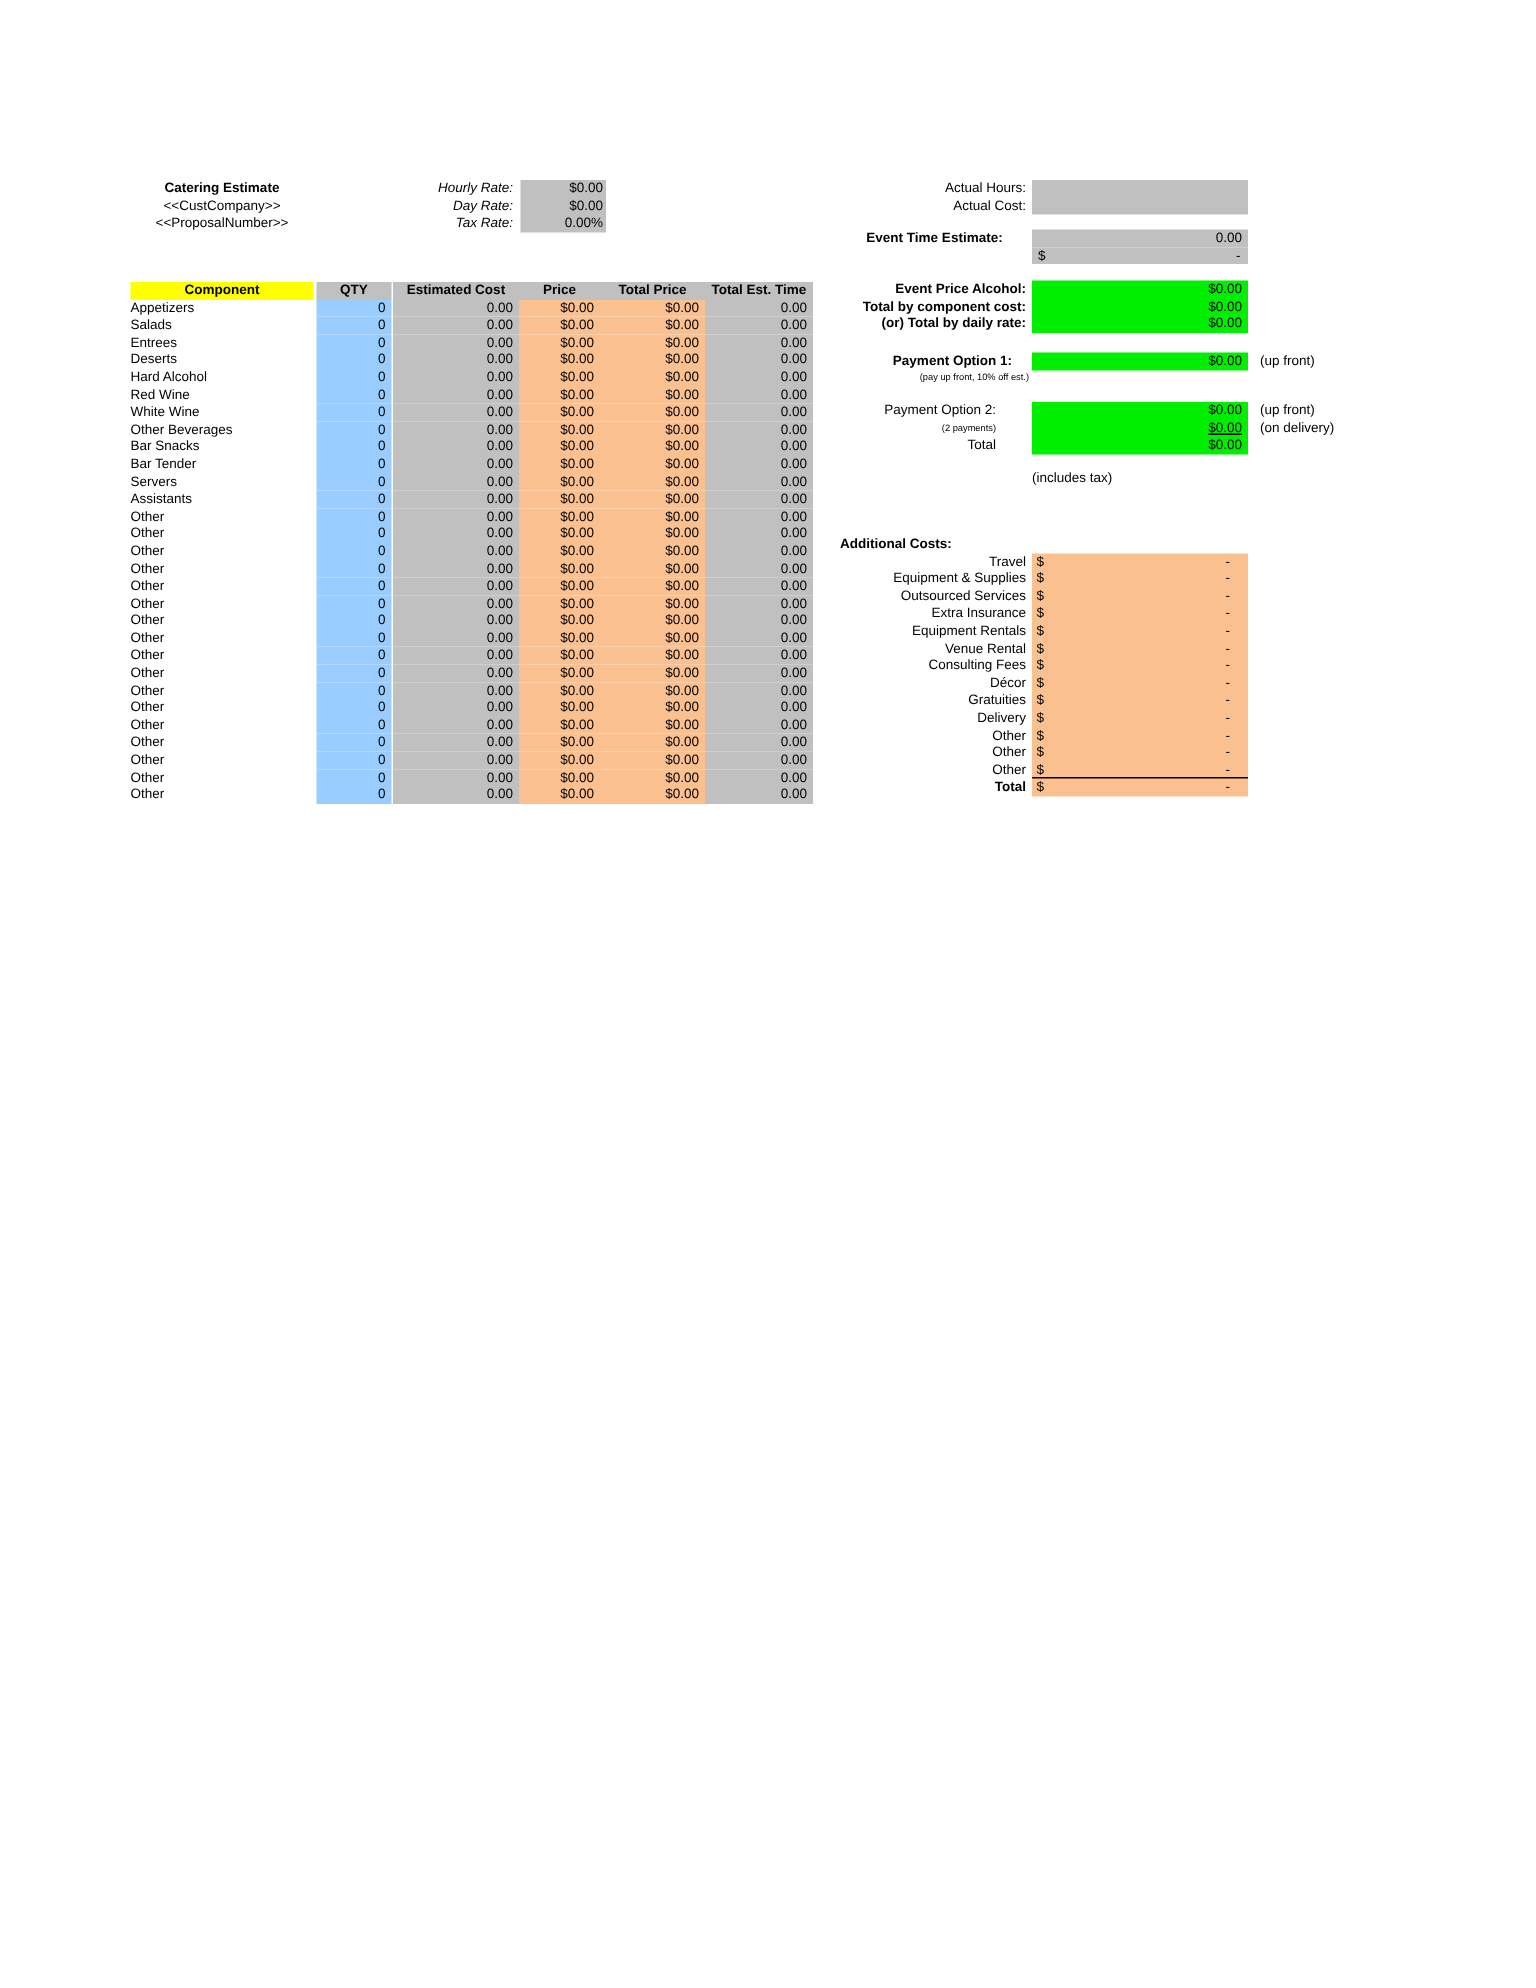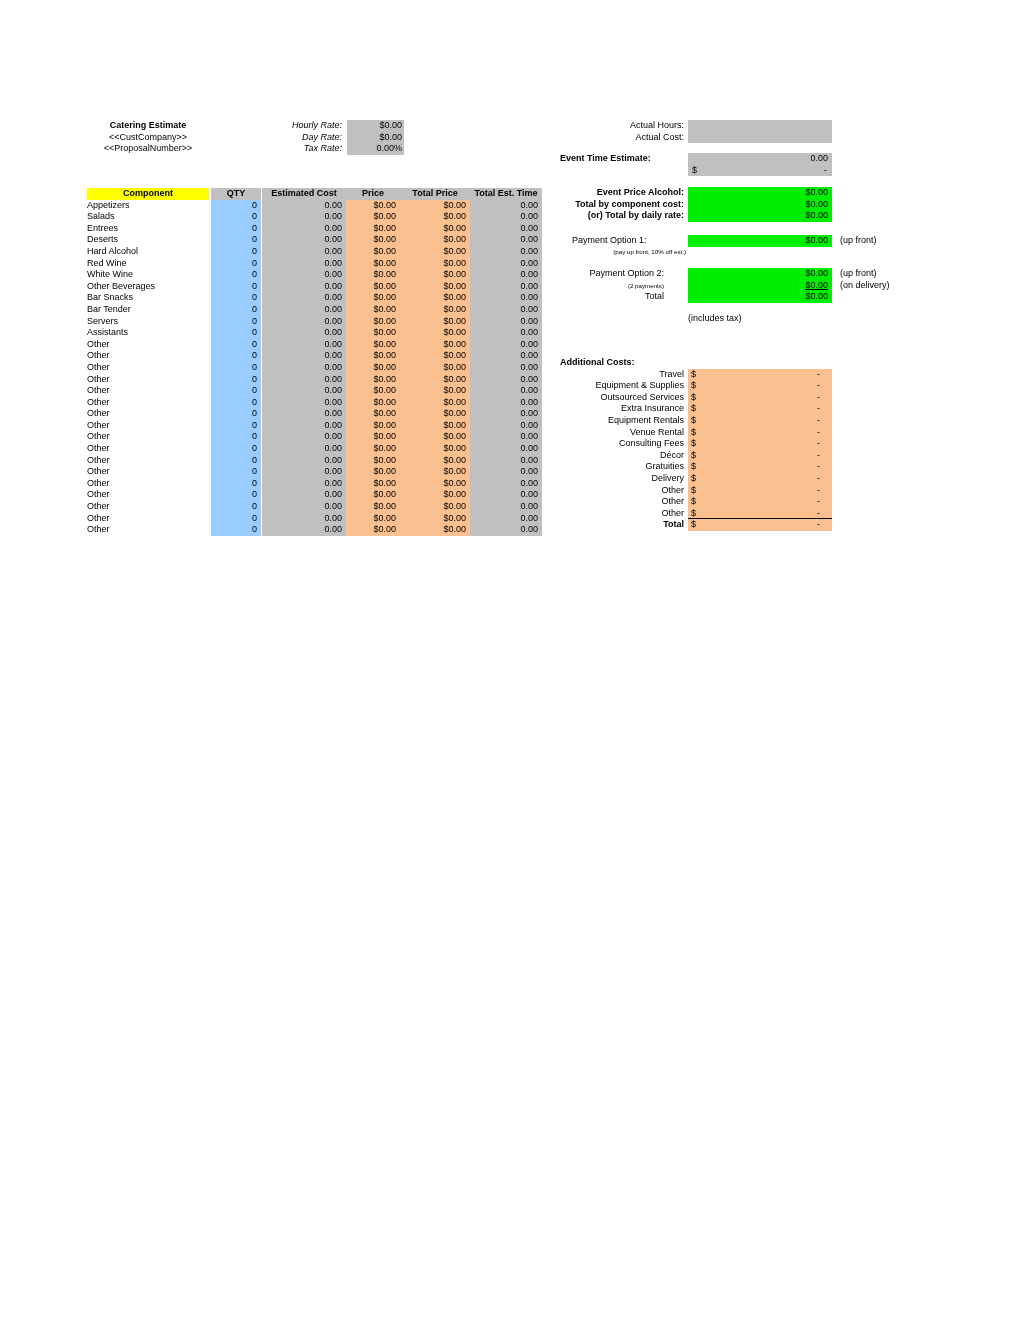--- a/index.html
+++ b/index.html
@@ -43,35 +43,35 @@
   #rates-values { left: 347px; top: 120px; width: 57px; }
   #rates-values div { line-height: 11.6px; text-align: right; padding-right: 2px; }
 
   
   #actual-labels { left: 560px; top: 120px; width: 126px; }
   #actual-labels div { line-height: 11.6px; text-align: right; padding-right: 2px; }
   #actual-values { left: 688px; top: 120px; width: 144px; height: 23.2px; }
 
   
   #event-time-label { left: 560px; top: 153px; width: 126px; line-height: 11.6px;
-      text-align: left; padding-right: 2px; }
+      text-align: center; padding-right: 2px; }
   #event-time-val { left: 688px; top: 153px; width: 144px; height: 11.6px; }
   #event-time-val span { display:block; line-height: 11.6px; text-align: right; padding-right: 4px;}
   #event-dollar-row { left: 688px; top: 164.6px; width: 144px; height: 11.6px; }
   #event-dollar-row .dl { position:absolute; left: 4px; top: 0; line-height: 11.6px; }
   #event-dollar-row .dv { position:absolute; right: 5px; top: 0; line-height: 11.6px; }
 
   #price-labels { left: 540px; top: 187px; width: 146px; }
   #price-labels div { line-height: 11.6px; text-align: right; padding-right: 2px; font-weight: bold; }
   #price-values { left: 688px; top: 187px; width: 144px; height: 34.8px; }
   #price-values div { line-height: 11.6px; text-align: right; padding-right: 4px; }
 
   
   #pay1-label { left: 572px; top: 235px; width: 126px; line-height: 11.6px;
-      text-align: left; padding-right: 2px; }
+      text-align: center; padding-right: 2px; font-weight: bold; }
   #pay1-val { left: 688px; top: 235px; width: 144px; height: 11.6px; }
   #pay1-val span { display:block; line-height: 11.6px; text-align: right; padding-right: 4px; }
   #pay1-note { left: 560px; top: 246.6px; width: 126px; line-height: 10px;
       text-align: right; padding-right: 2px; }
   #pay1-side { left: 840px; top: 235px; line-height: 11.6px; }
 
   
   #pay2-labels { left: 540px; top: 268px; width: 126px; }
   #pay2-labels div { line-height: 11.6px; text-align: right; padding-right: 2px; }
   #pay2-val { left: 688px; top: 268px; width: 144px; height: 34.8px; }

